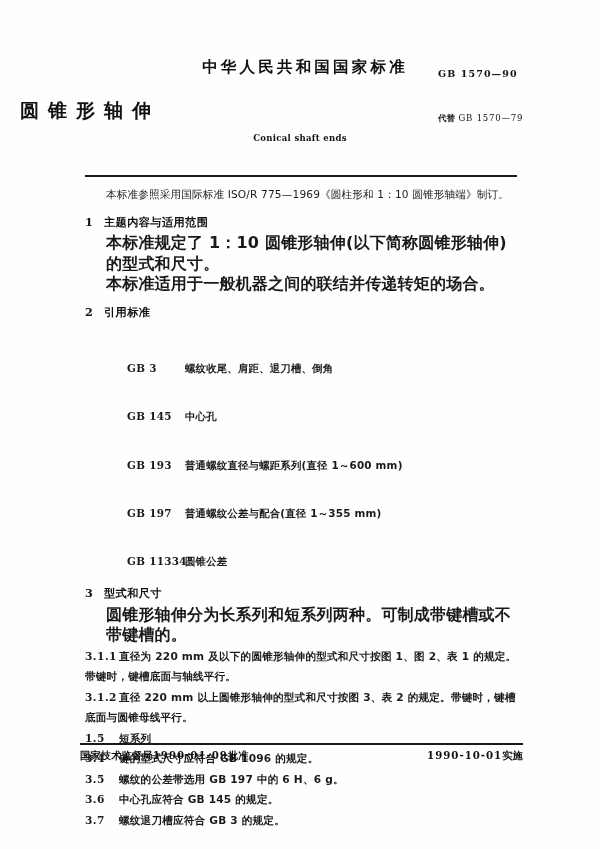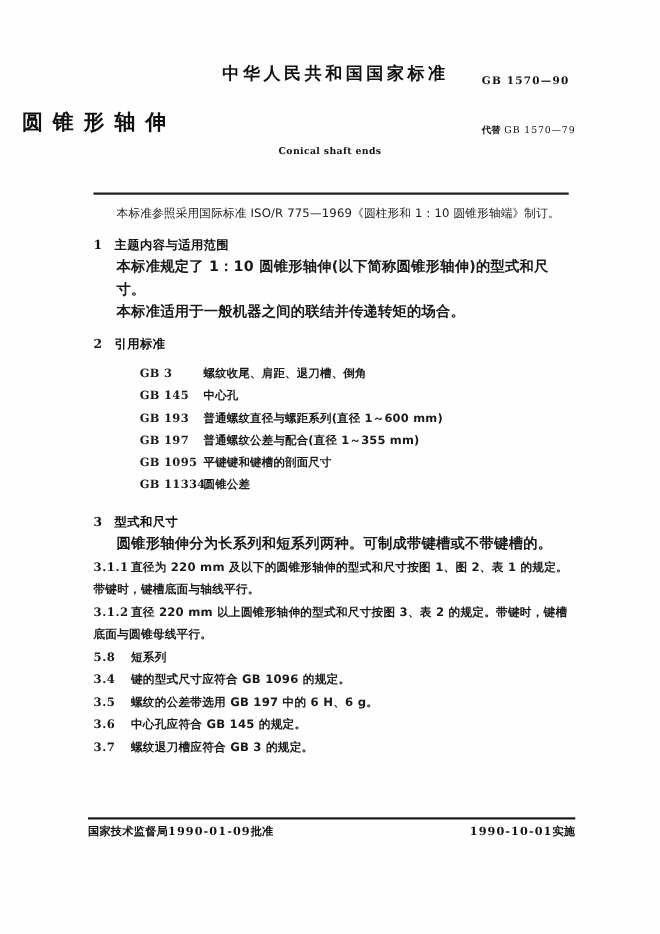--- a/index.html
+++ b/index.html
@@ -142,24 +142,25 @@
     line-height: 20.3px;
     padding-left: 42px;
     white-space: nowrap;
   }
   .ref-row .code {
     display: inline-block;
     width: 58px;
     font-family: "DejaVu Serif", "Liberation Serif", serif;
     font-weight: bold;
     letter-spacing: 0.3px;
+    margin-top: 28px;
   }
   .ref-row .name { font-weight: bold; letter-spacing: 0.2px; }
   .para {
-    font-size: 13px;
+    font-size: 16px;
     line-height: 20.5px;
     padding-left: 21px;
     font-weight: bold;
     letter-spacing: 0.2px;
   }
   .gap-sm { height: 7px; }
   .gap-md { height: 12px; }
 
   
   .rule-bottom {
@@ -240,37 +241,36 @@
     <div class="gap-sm"></div>
 
     <div class="ref-row"><span class="code">GB 3</span><span class="name">螺纹收尾、肩距、退刀槽、倒角</span></div>
 
     <div class="ref-row"><span class="code">GB 145</span><span class="name">中心孔</span></div>
 
     <div class="ref-row"><span class="code">GB 193</span><span class="name">普通螺纹</span><span class="sp"></span><span class="name">直径与螺距系列(直径 1～600 mm)</span></div>
 
     <div class="ref-row"><span class="code">GB 197</span><span class="name">普通螺纹</span><span class="sp"></span><span class="name">公差与配合(直径 1～355 mm)</span></div>
 
-    <div class="ref-row"><span class="code">GB 1095</span><span class="name">平键</span><span class="sp"></span><span class="name">键和键槽的剖面尺寸</span></div>
 
 
     <div class="ref-row"><span class="code">GB 11334</span><span class="name">圆锥公差</span></div>
 
     <div class="gap-md"></div>
 
     <div class="sec-head"><span class="num">3</span><span>型式和尺寸</span></div>
 
     <div class="para">圆锥形轴伸分为长系列和短系列两种。可制成带键槽或不带键槽的。</div>
 
 
     <div class="clause wrap"><span class="cnum">3.1.1</span><span class="ctxt">直径为 220 mm 及以下的圆锥形轴伸的型式和尺寸按图 1、图 2、表 1 的规定。带键时，键槽底面与轴线平行。</span></div>
 
     <div class="clause wrap"><span class="cnum">3.1.2</span><span class="ctxt">直径 220 mm 以上圆锥形轴伸的型式和尺寸按图 3、表 2 的规定。带键时，键槽底面与圆锥母线平行。</span></div>
 
-    <div class="clause"><span class="cnum">5.8</span><span class="ctxt">短系列</span></div>
+    <div class="clause"><span class="cnum">1.5</span><span class="ctxt">短系列</span></div>
 
 
 
     <div class="clause"><span class="cnum">3.4</span><span class="ctxt">键的型式尺寸应符合 GB 1096 的规定。</span></div>
 
     <div class="clause"><span class="cnum">3.5</span><span class="ctxt">螺纹的公差带选用 GB 197 中的 6 H、6 g。</span></div>
 
     <div class="clause"><span class="cnum">3.6</span><span class="ctxt">中心孔应符合 GB 145 的规定。</span></div>
 
     <div class="clause"><span class="cnum">3.7</span><span class="ctxt">螺纹退刀槽应符合 GB 3 的规定。</span></div>

